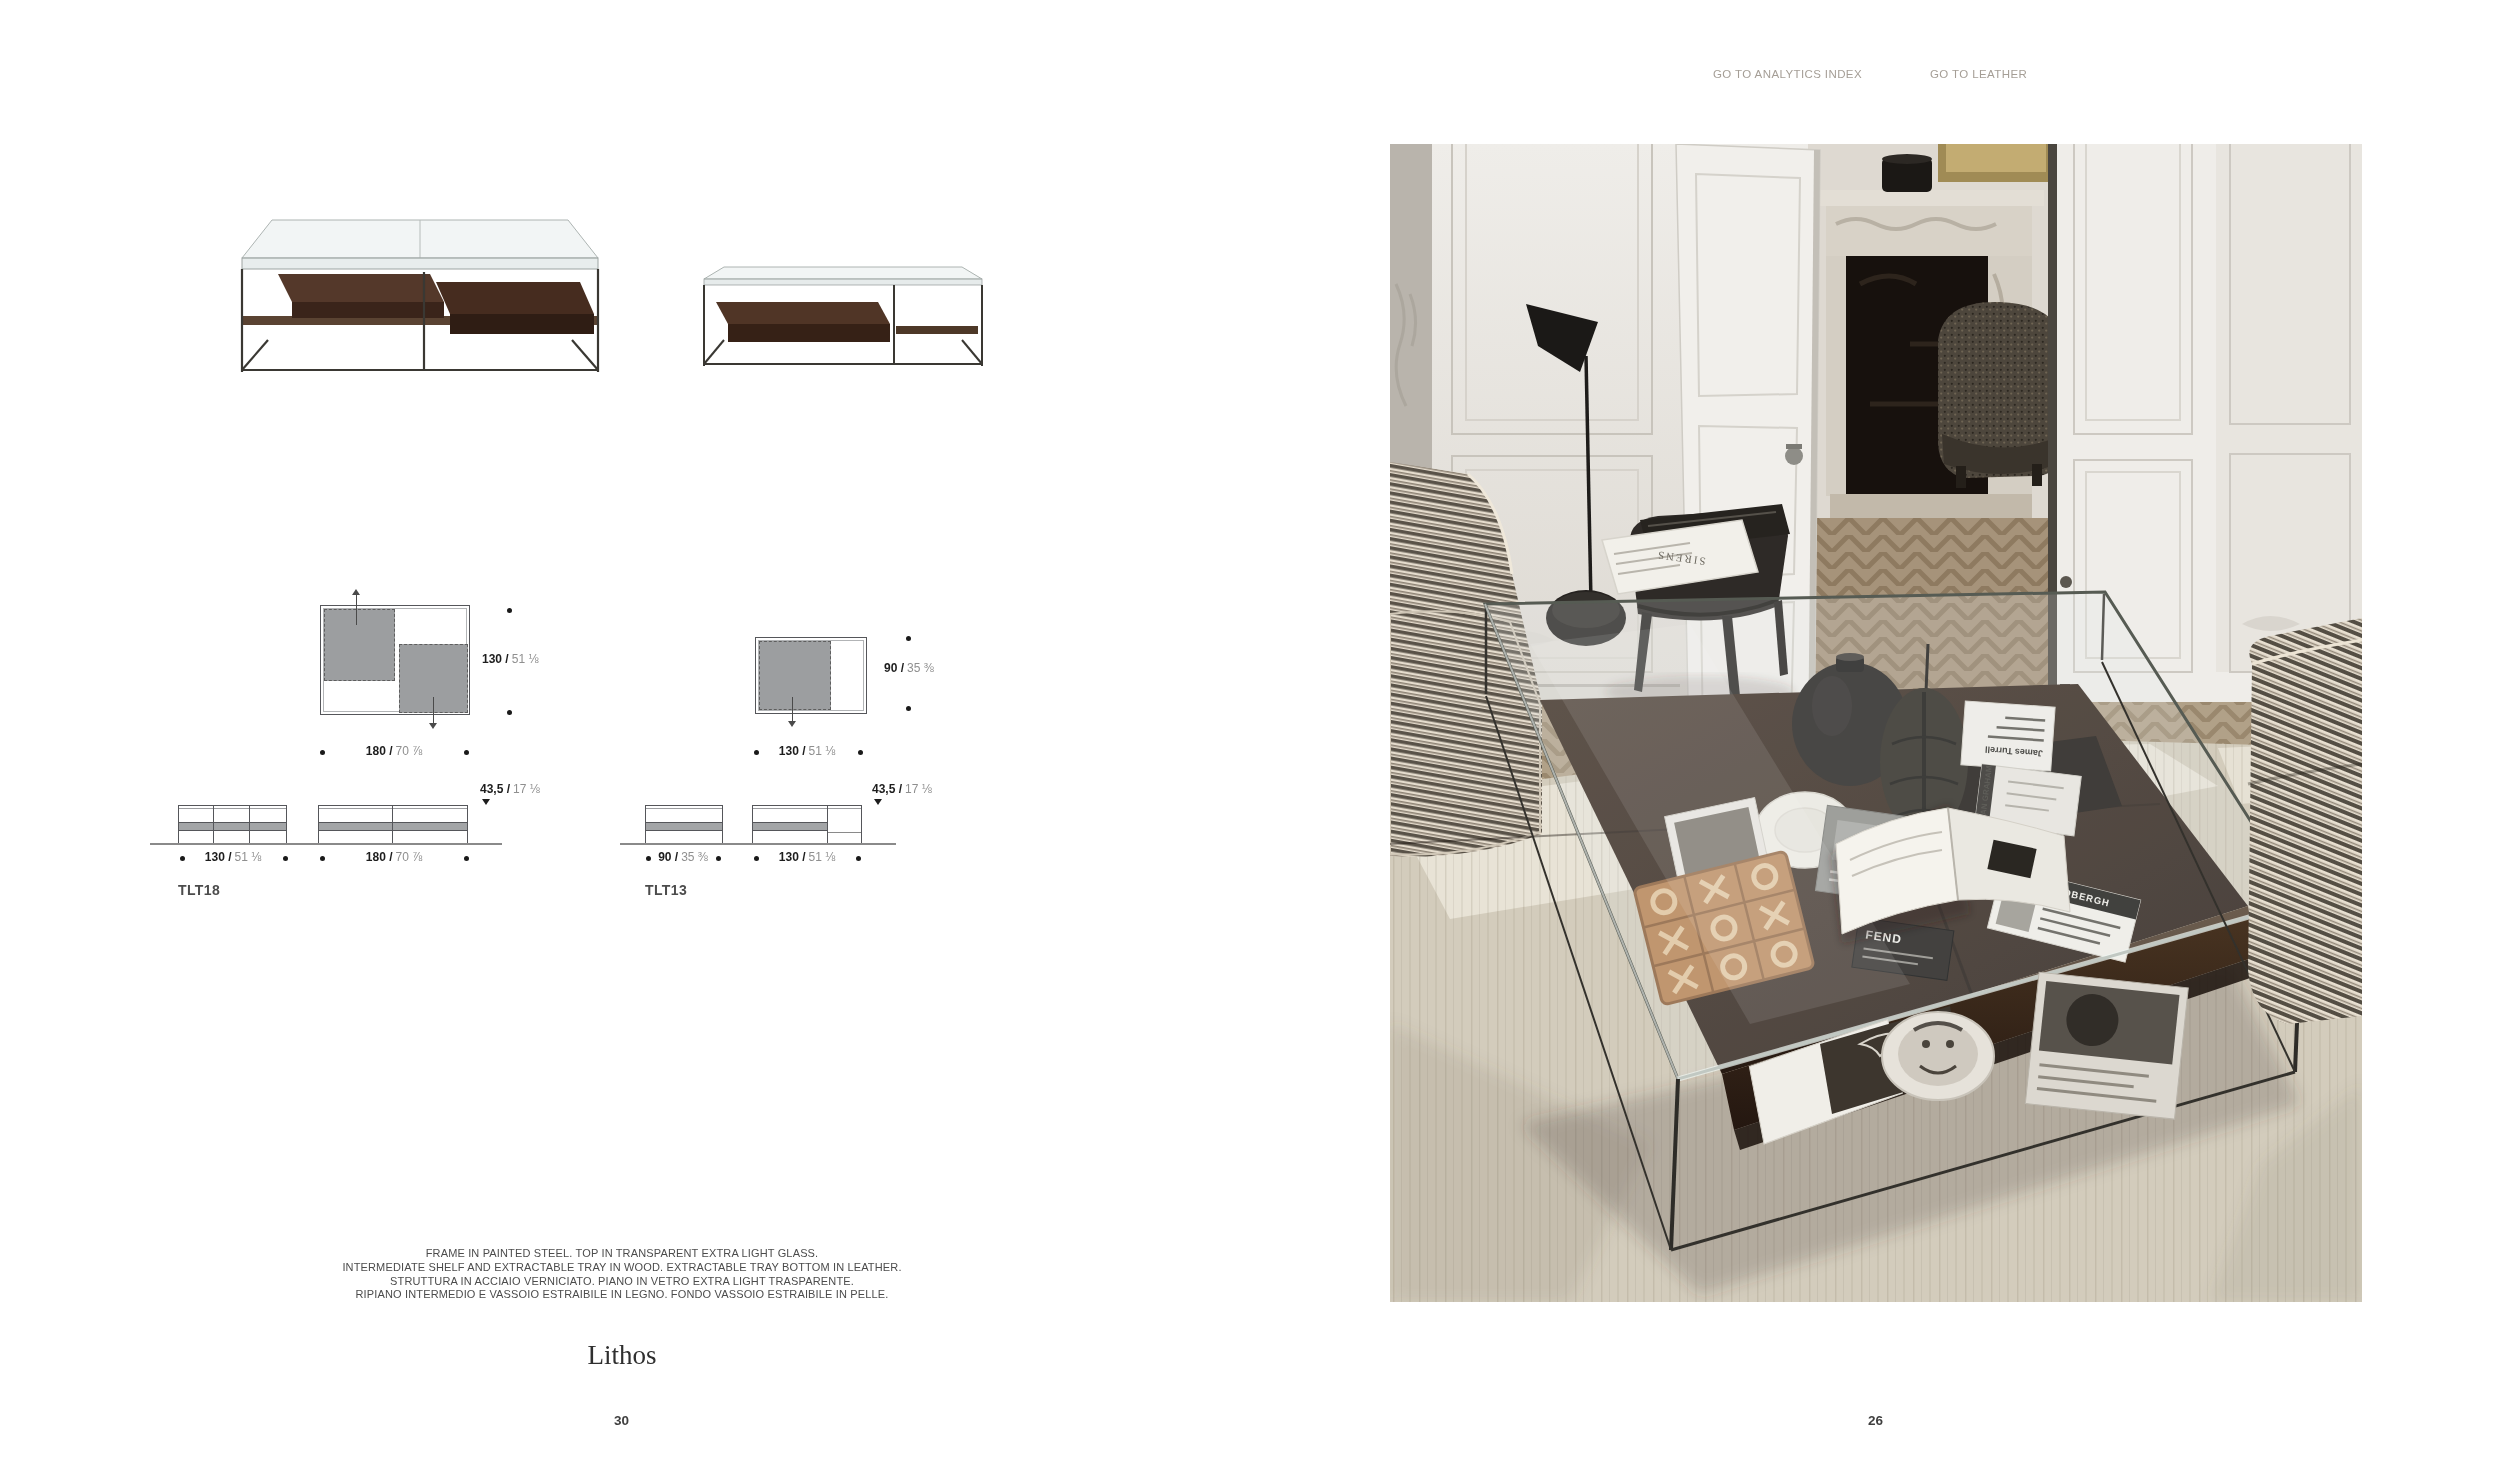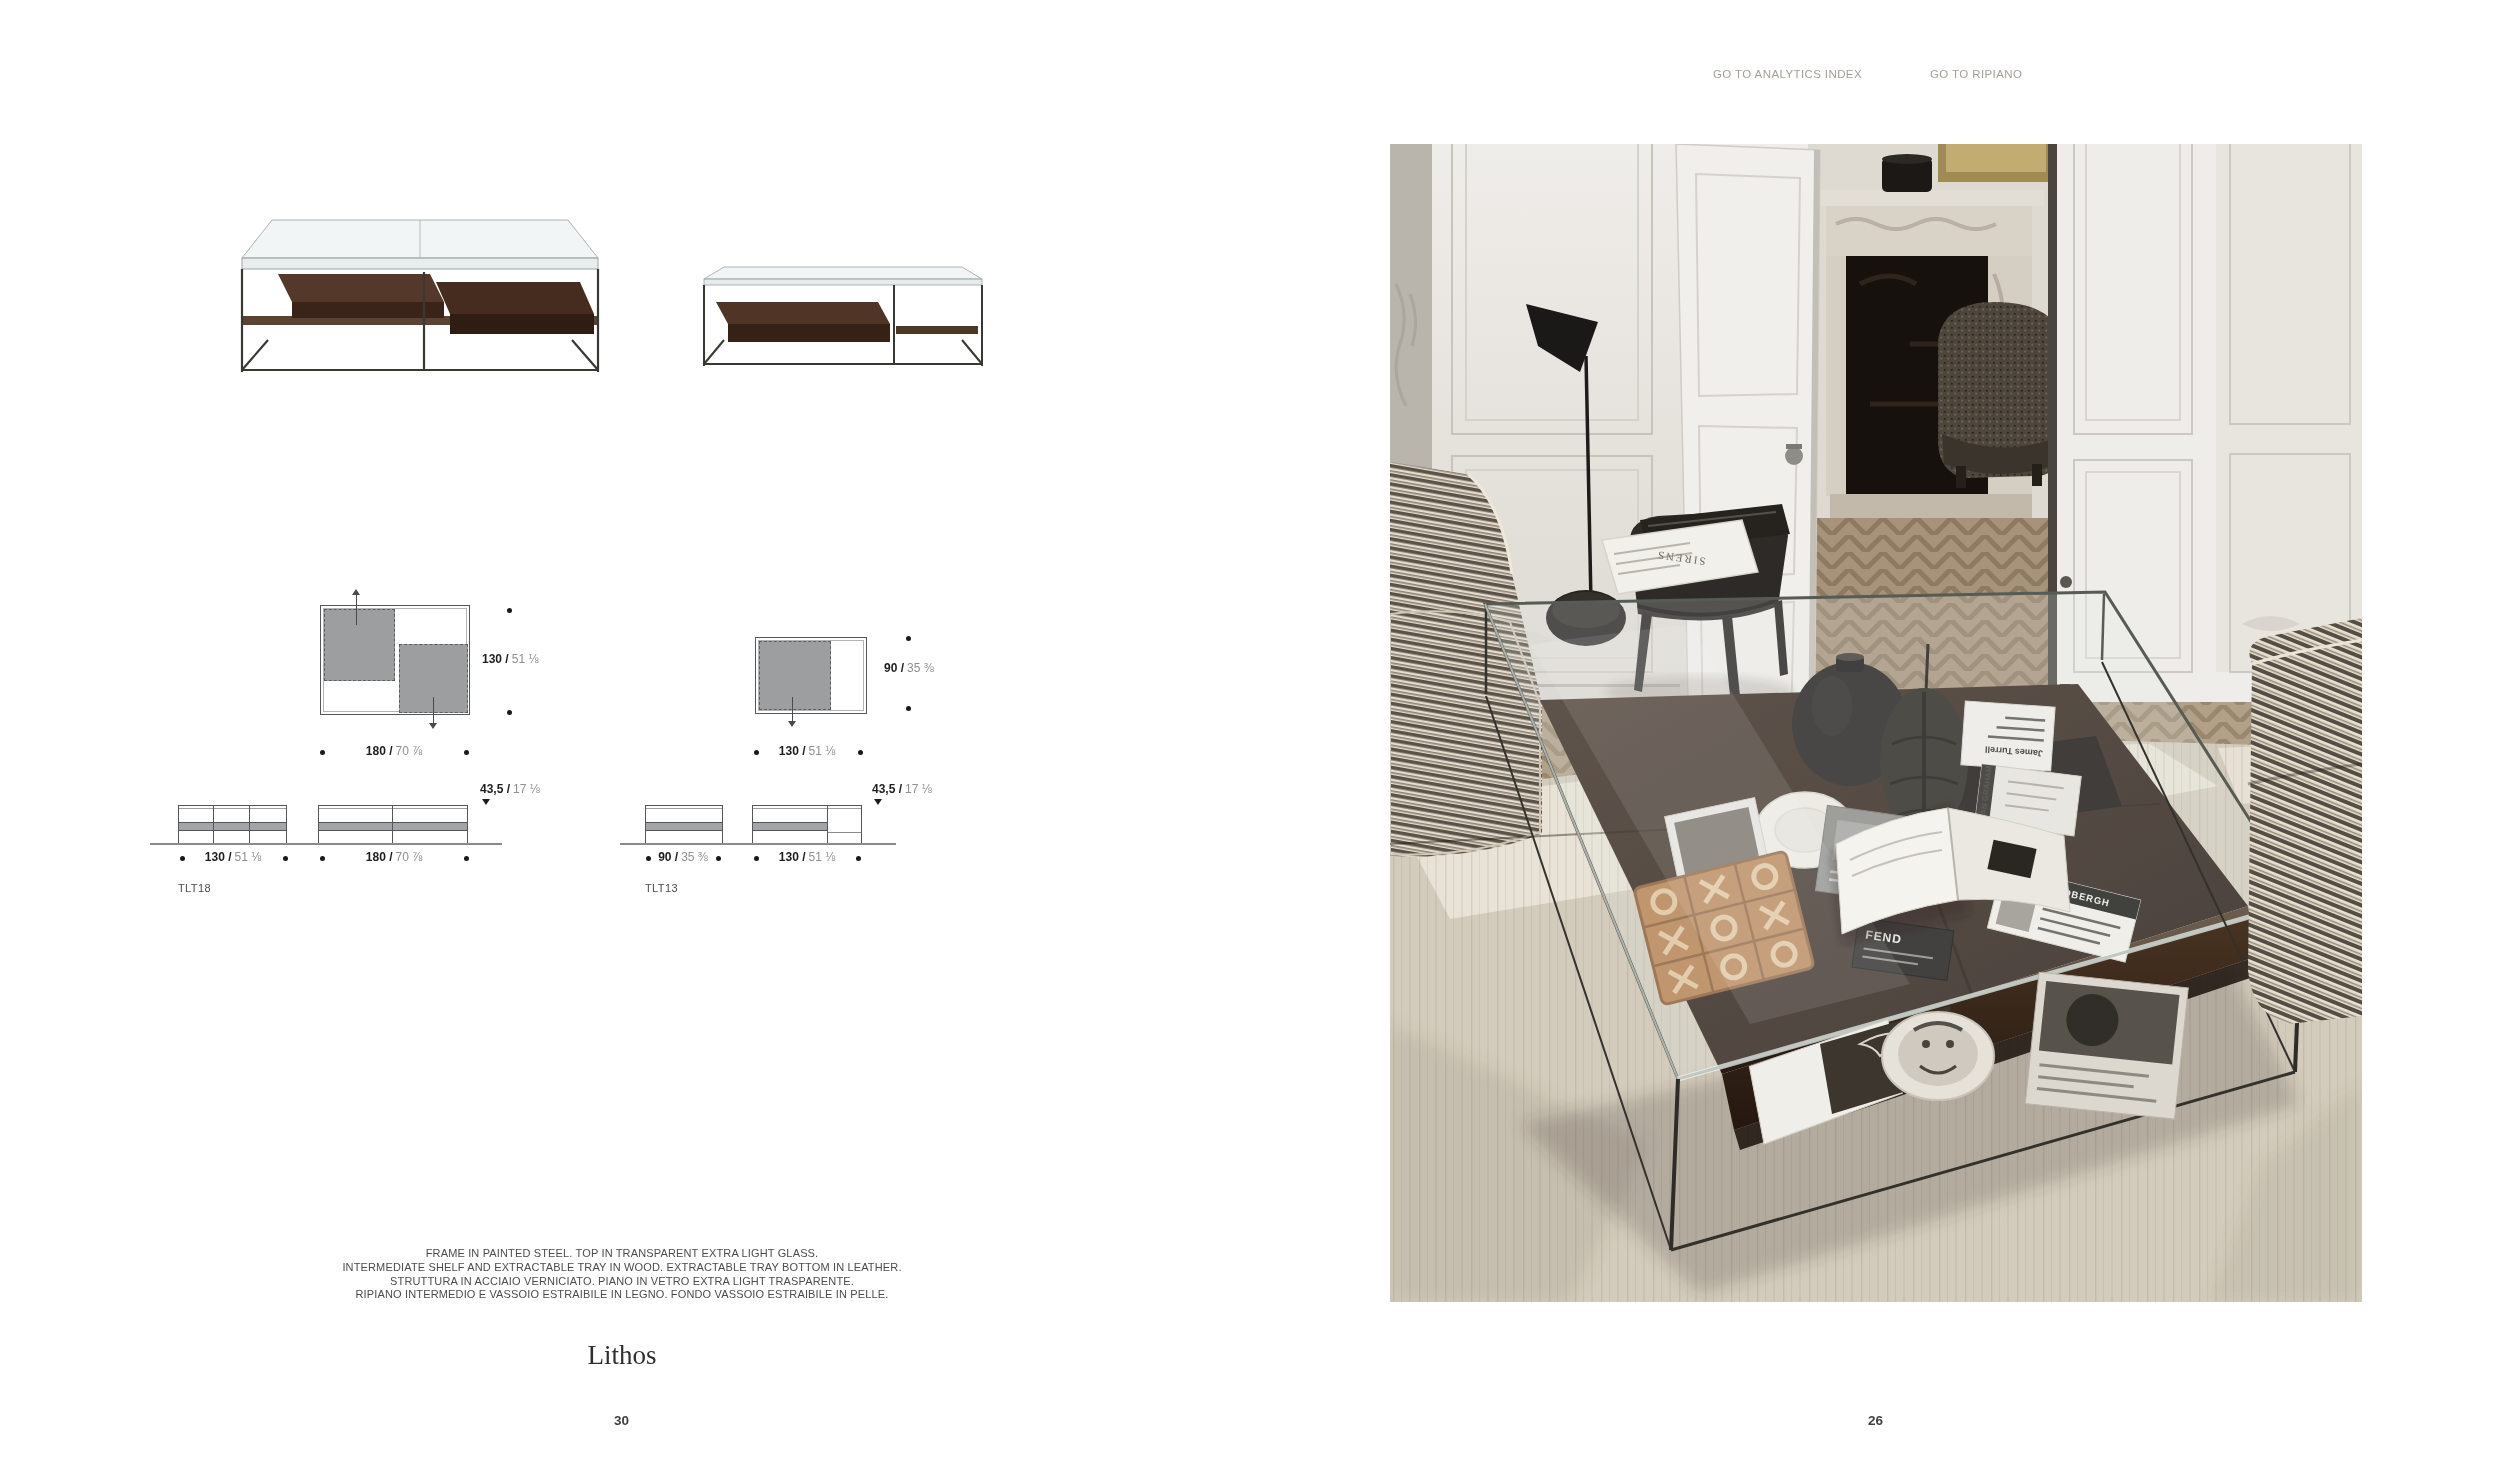--- a/index.html
+++ b/index.html
@@ -20,37 +20,37 @@
   .arrow-line{position:absolute;width:1px;background:#4a4a4a;}
   .arrow-head-up{position:absolute;width:0;height:0;border-left:4px solid transparent;border-right:4px solid transparent;border-bottom:6px solid #4a4a4a;}
   .arrow-head-down{position:absolute;width:0;height:0;border-left:4px solid transparent;border-right:4px solid transparent;border-top:6px solid #4a4a4a;}
   
   .elev{position:absolute;border:1px solid #55565a;background:#fff;}
   .elev .glassline{position:absolute;left:0;right:0;top:2px;height:1px;background:#9b9da0;}
   .elev .shelf{position:absolute;left:0;right:0;top:16px;height:7px;background:#a3a5a7;border-top:1px solid #55565a;border-bottom:1px solid #55565a;}
   .elev .divider{position:absolute;top:0;bottom:0;width:1px;background:#55565a;}
   .groundline{position:absolute;height:2px;background:#8a8a8a;}
   .tri-down{position:absolute;width:0;height:0;border-left:4px solid transparent;border-right:4px solid transparent;border-top:6px solid #1d1d1d;}
-  .code-label{position:absolute;font-size:11px;color:#4c4c4c;letter-spacing:.4px;}
+  .code-label{position:absolute;font-size:14px;color:#4c4c4c;letter-spacing:.4px;font-weight:bold;}
   
   .desc{position:absolute;left:272px;top:1247px;width:700px;text-align:center;
         font-size:11px;line-height:13.8px;letter-spacing:.15px;color:#4c4c4c;}
   .collection{position:absolute;top:1340px;left:522px;width:200px;text-align:center;
         font-family:"Liberation Serif",serif;font-size:27px;font-weight:400;color:#2f2f2f;}
   .pagenum{position:absolute;top:1413px;font-size:13.5px;color:#3f3f3f;font-weight:bold;}
   
   #photo{position:absolute;left:1390px;top:144px;width:972px;height:1158px;overflow:hidden;background:#d8d3c9;}
 </style>
 </head>
 <body>
 
 <div id="page">
 
   <div class="nav-link" style="left:1713px;text-align:center;">GO TO ANALYTICS INDEX</div>
-  <div class="nav-link" style="left:1930px;">GO TO RIPIANO</div>
+  <div class="nav-link" style="left:1930px;">GO TO LEATHER</div>
 
   <svg class="abs" style="left:228px;top:212px;" width="384" height="166" viewBox="0 0 384 166">
 
     <polygon points="44,8 340,8 370,46 14,46" fill="rgba(223,230,230,0.40)" stroke="#adb4b2" stroke-width="1"></polygon>
     <line x1="192" y1="8" x2="192" y2="46" stroke="#b6bcba" stroke-width="1"></line>
     <rect x="14" y="46" width="356" height="11" fill="rgba(214,222,222,0.55)" stroke="#9da4a2" stroke-width="1"></rect>
 
     <rect x="14" y="104" width="356" height="9" fill="#5a4332"></rect>
 
     <polygon points="50,62 202,62 216,90 64,90" fill="#54382a"></polygon>

